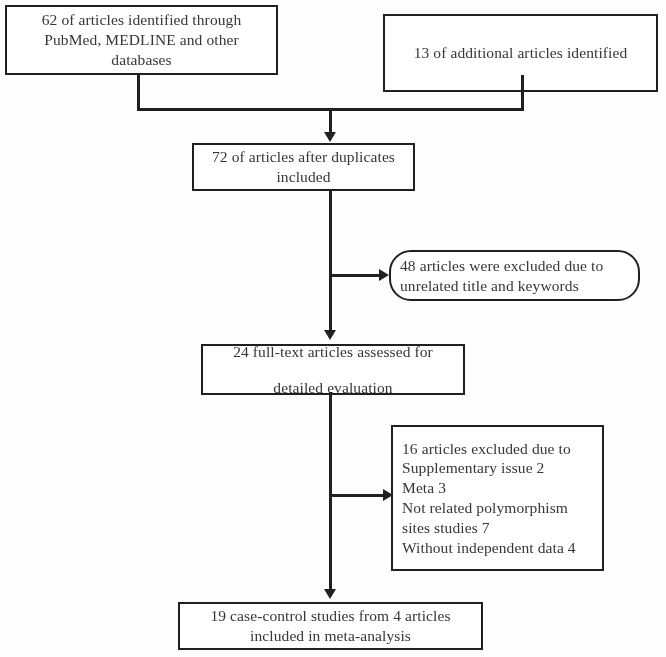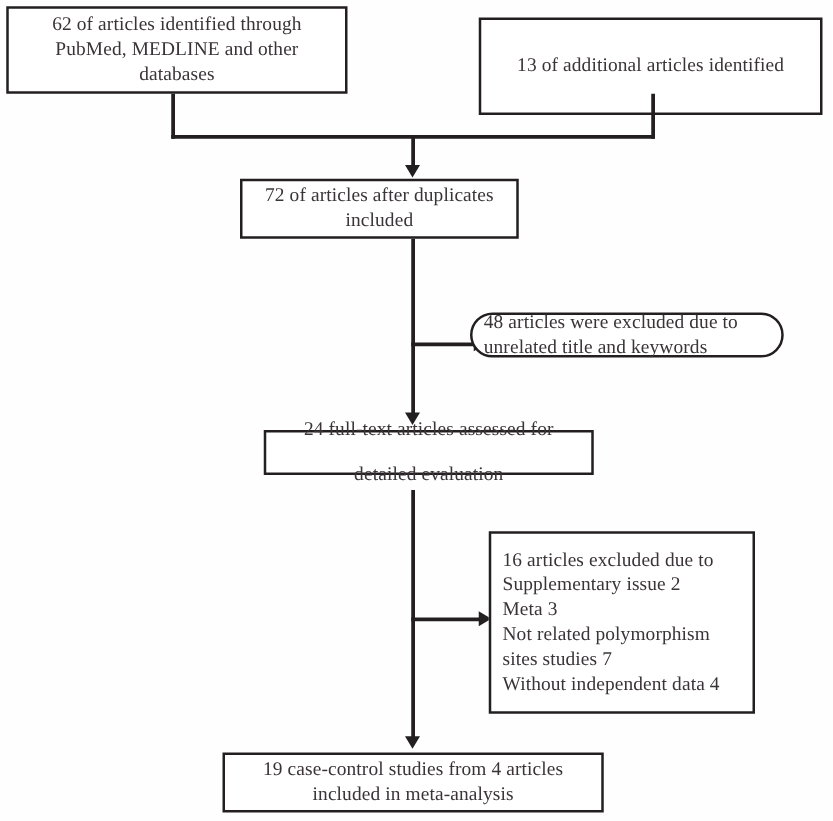--- a/index.html
+++ b/index.html
@@ -96,26 +96,26 @@
     <span class="line">72 of articles after duplicates</span>
     <span class="line">included</span>
   </div>
 
   <div class="vline" style="left:329px; top:191px; height:142px;"></div>
   <div class="arrow-down" style="left:324px; top:330px;"></div>
 
   <div class="hline" style="left:329px; top:274px; width:52px;"></div>
   <div class="arrow-right" style="left:379px; top:269px;"></div>
 
-  <div class="box leftal" style="left:376px; top:250px; width:251px; height:36px;border-radius:22px;">
+  <div class="box leftal" style="left:389px; top:250px; width:251px; height:51px;border-radius:22px;">
     <span class="line">48 articles were excluded due to</span>
     <span class="line">unrelated title and keywords</span>
   </div>
 
-  <div class="box center" style="left:211px; top:344px; width:264px; height:36px;gap:16px;">
+  <div class="box center" style="left:201px; top:344px; width:264px; height:51px;gap:16px;">
     <span class="line">24 full-text articles assessed for</span>
     <span class="line">detailed evaluation</span>
   </div>
 
   <div class="vline" style="left:329px; top:392px; height:200px;"></div>
   <div class="arrow-down" style="left:324px; top:589px;"></div>
 
   <div class="hline" style="left:329px; top:494px; width:56px;"></div>
   <div class="arrow-right" style="left:383px; top:489px;"></div>
 

